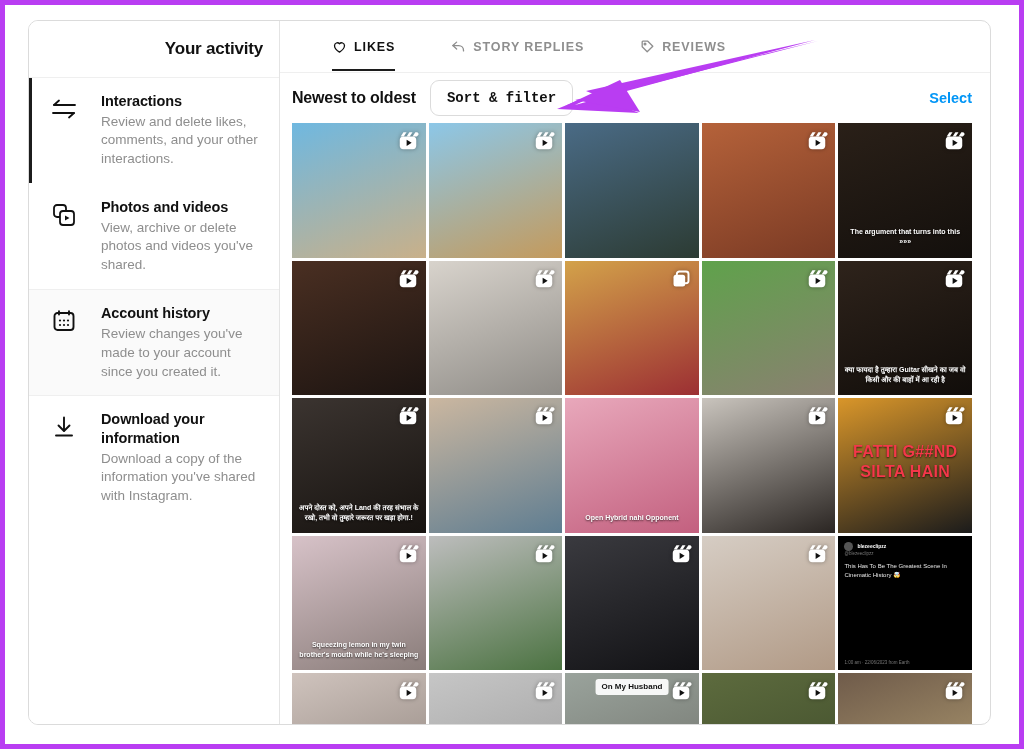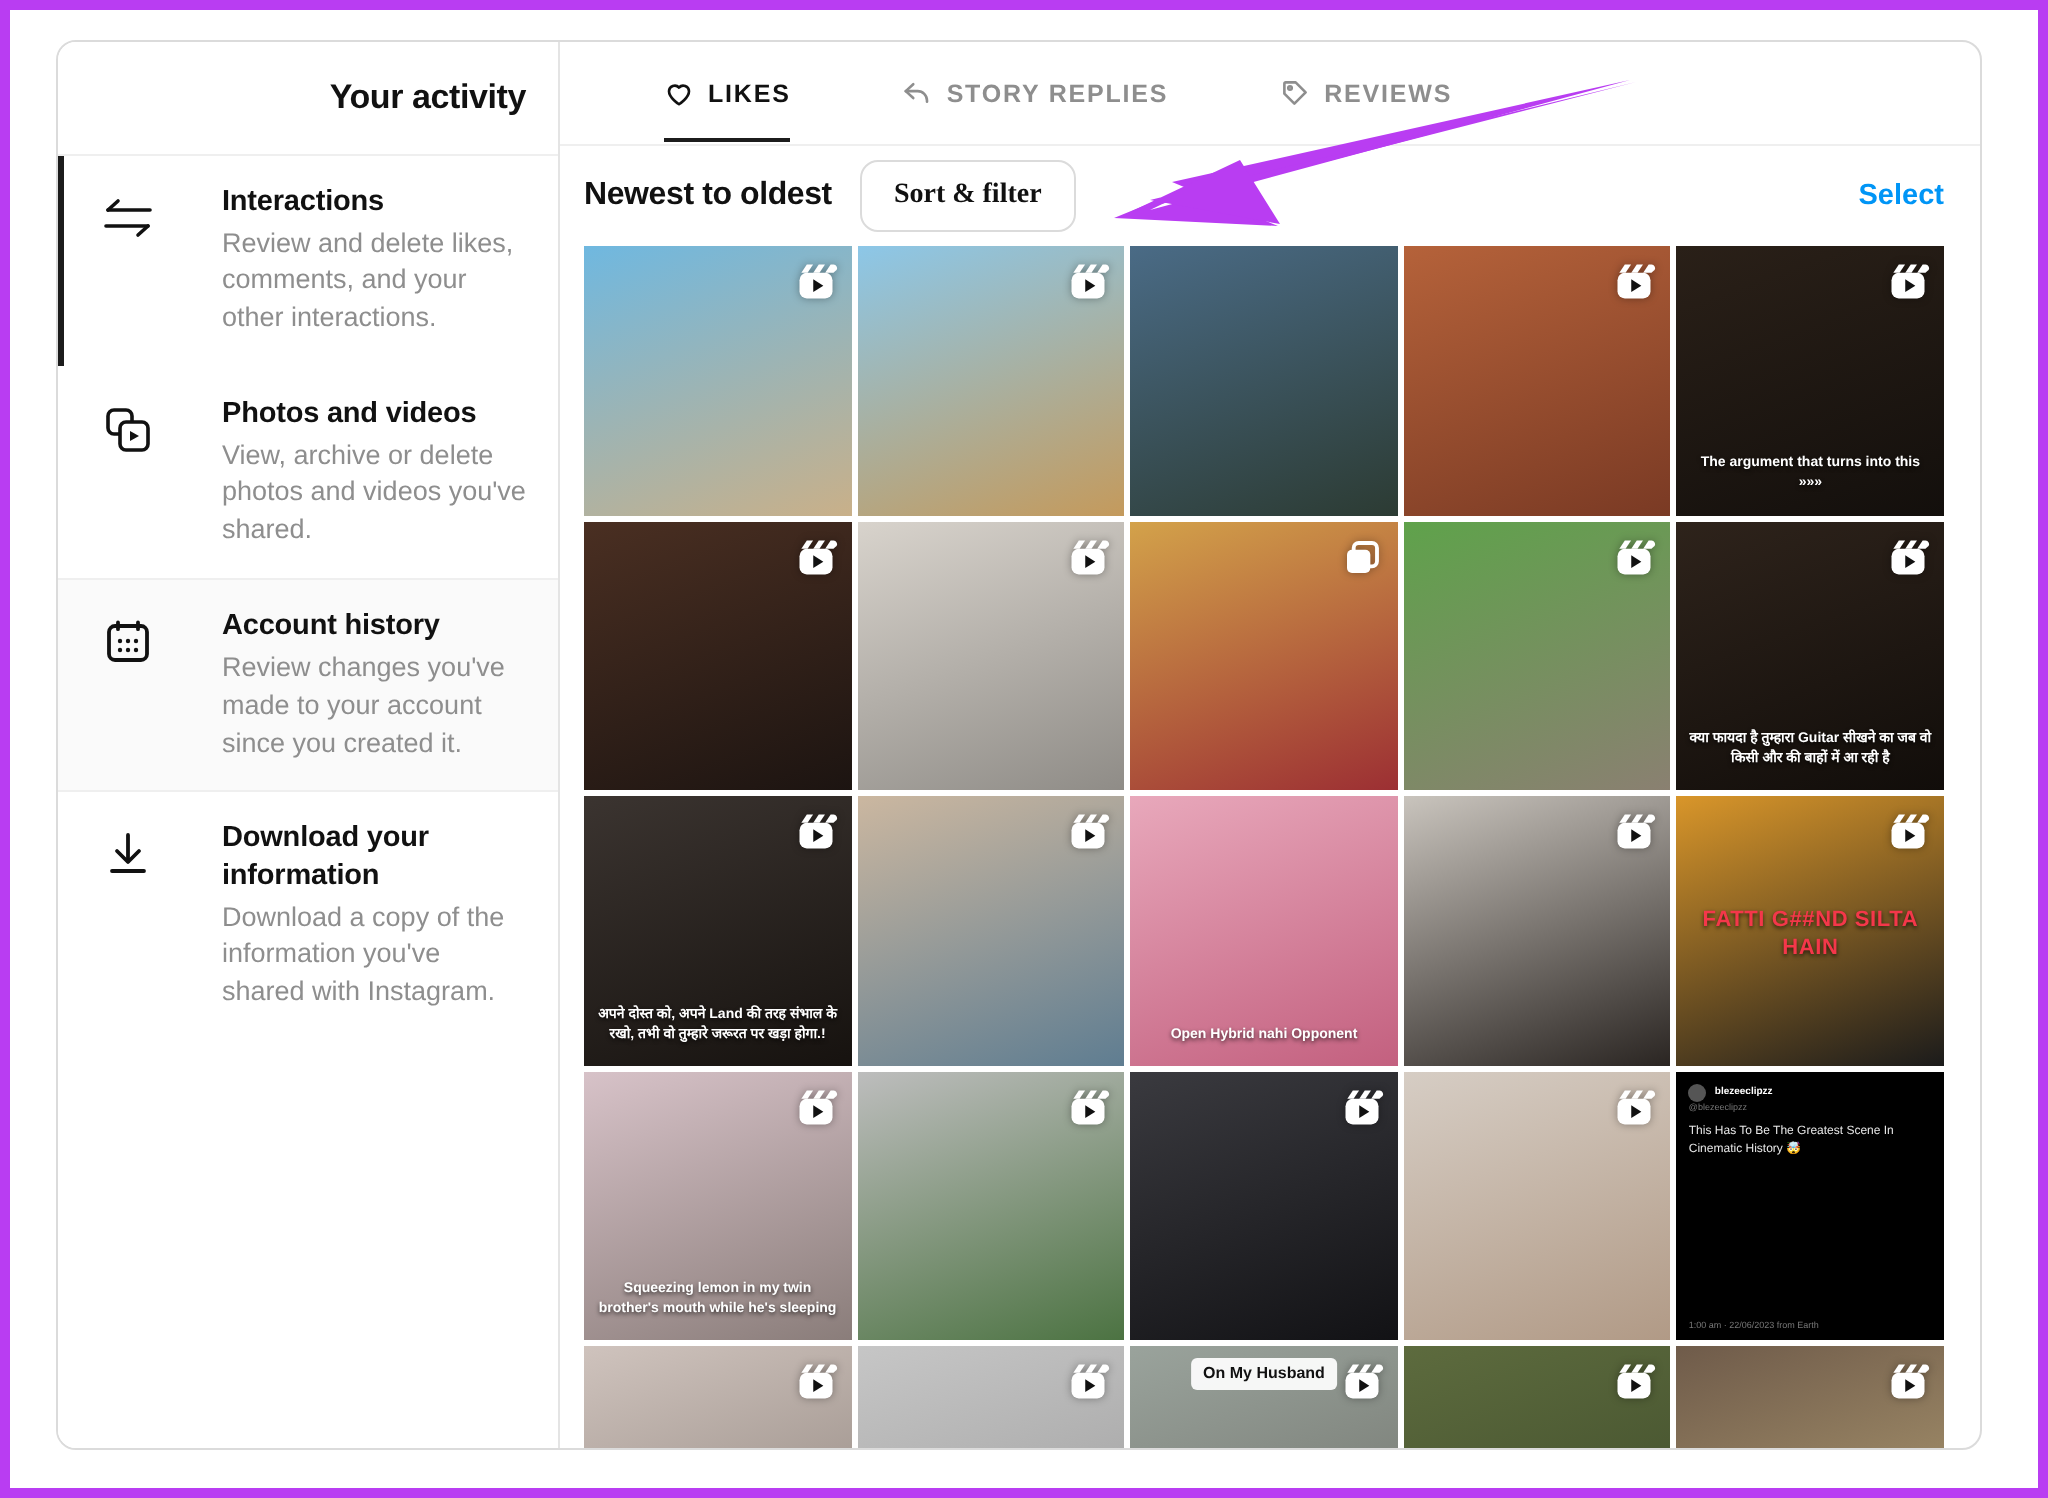--- a/index.html
+++ b/index.html
@@ -40,21 +40,21 @@
     padding: 0 16px;
     border-bottom: 1px solid #efefef;
     justify-content: flex-end;
   }
   .sidebar-title {
     font-size: 17px; font-weight: bold; color: #111;
     letter-spacing: -0.2px;
   }
   .nav-item {
     display: flex;
-    gap: 32px;
+    gap: 22px;
     padding: 14px 14px 14px 20px;
     position: relative;
     cursor: pointer;
     border-bottom: 1px solid transparent;
   }
   .nav-item.active {
     background: #fafafa;
     border-top: 1px solid #efefef;
     border-bottom: 1px solid #efefef;
   }
@@ -122,21 +122,21 @@
   .sort-label {
     font-size: 16px; font-weight: bold; color: #111; letter-spacing: -0.2px;
   }
   .sort-filter-btn {
     border: 1px solid #dbdbdb;
     background: #fff;
     border-radius: 9px;
     padding: 9px 16px;
     font-size: 14px; font-weight: bold; color: #111;
     cursor: pointer;
-    font-family: Liberation Serif, serif;
+    font-family: Liberation Mono, monospace;
   }
   .spacer { flex: 1 1 auto; }
   .select-link {
     font-size: 14.5px; font-weight: bold; color: #0095f6;
     cursor: pointer;
   }
 
   .grid-wrap {
     flex: 1 1 auto;
     padding: 0 18px 0 12px;
@@ -168,21 +168,21 @@
     padding: 0 6px;
     text-shadow: 0 1px 2px rgba(0,0,0,.7);
   }
   .ov.dark-chip {
     background: rgba(255,255,255,.92); color: #111;
     text-shadow: none; display: inline-block;
     left: 50%; transform: translateX(-50%);
     right: auto; white-space: nowrap;
     padding: 2px 6px; border-radius: 3px; font-size: 8px;
   }
-  .ov.big { font-size: 11px; color: #f4374a; line-height: 1.25; letter-spacing: .3px; margin-top: 48px;}
+  .ov.big { font-size: 16px; color: #f4374a; line-height: 1.25; letter-spacing: .3px; margin-top: 48px;}
   .tw { position:absolute; inset:0; background:#000; padding:6px; }
   .tw-h { display:flex; align-items:center; gap:4px; }
   .tw-av { width:9px;height:9px;border-radius:50%;background:#555; }
   .tw-n { font-size:5px; color:#fff; font-weight:bold;}
   .tw-u { font-size:4.5px; color:#777; }
   .tw-b { font-size:6px; color:#e6e6e6; margin-top:6px; line-height:1.5;}
   .tw-f { position:absolute; left:6px; bottom:5px; font-size:4.5px; color:#777;}
 
   
   .arrow { position: absolute; left: 0; top: 0; pointer-events: none; }

